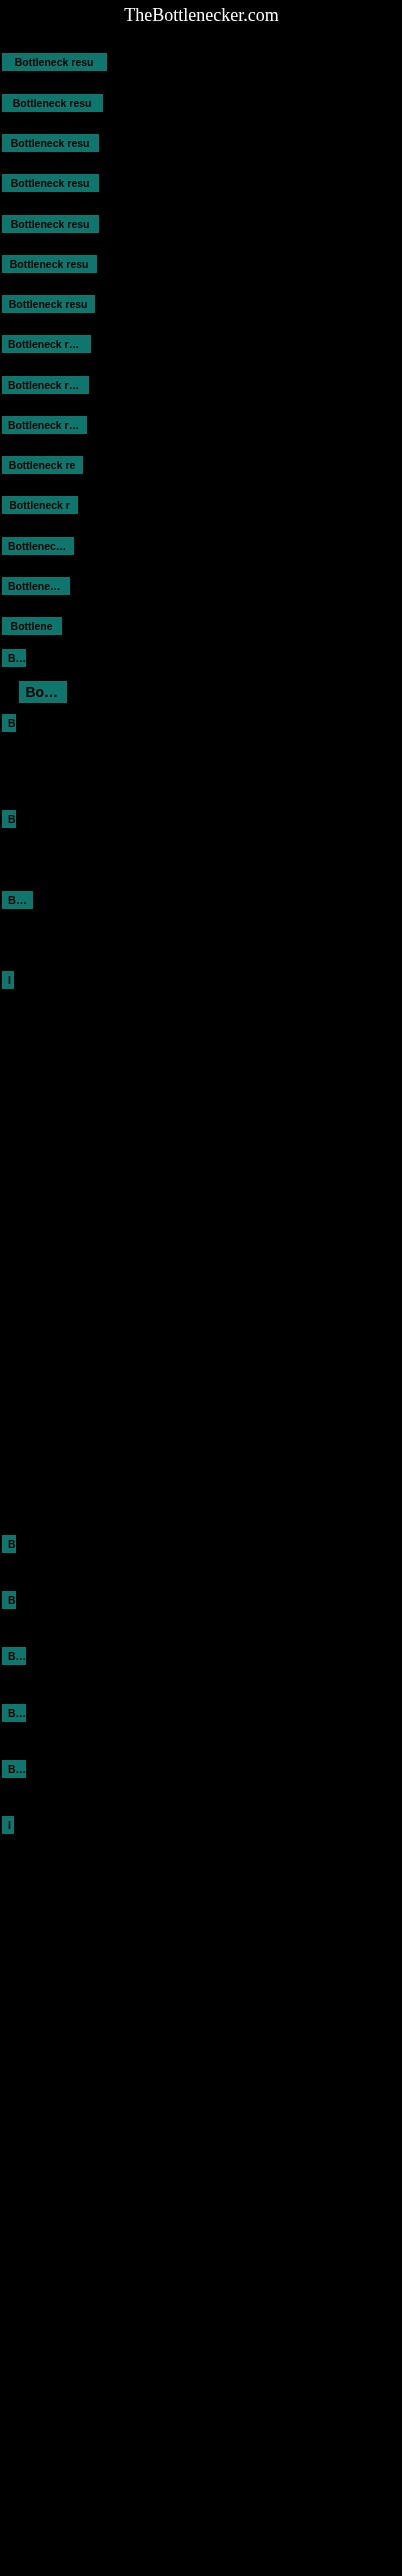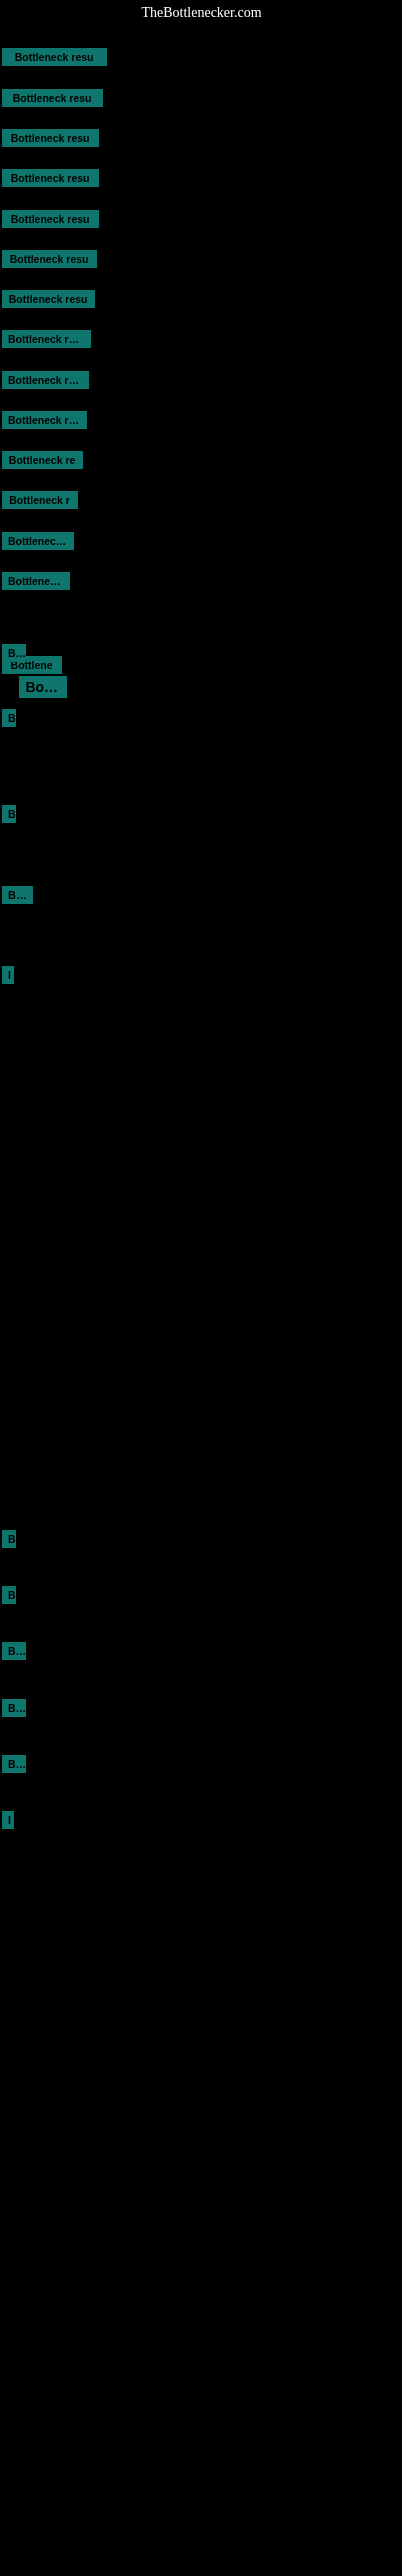--- a/index.html
+++ b/index.html
@@ -28,39 +28,39 @@
       white-space: nowrap;
       overflow: hidden;
       text-overflow: ellipsis;
     }
 
   </style>
 </head>
 <body>
 
 <div style="text-align:center; padding: 4.8px 0; background:#000;">
-  <span style="color:#fff; font-size:14px; font-family: Georgia, serif;">TheBottlenecker.com</span>
+  <span style="color:#fff; font-size:18px; font-family: Georgia, serif;">TheBottlenecker.com</span>
 </div>
 
 <div id="buttons-container" style="position:relative; width:403px; height:2576px;">
 <button class="bottleneck-btn" style="position: absolute; top: 22.5px; left: 1.6px; max-width: 105px; width: 105px; font-size: 10.5px;">Bottleneck resu</button>
     <button class="bottleneck-btn" style="position: absolute; top: 63px; left: 1.6px; max-width: 101px; width: 101px; font-size: 10.5px;">Bottleneck resu</button>
     <button class="bottleneck-btn" style="position: absolute; top: 103px; left: 1.6px; max-width: 97px; width: 97px; font-size: 10.5px;">Bottleneck resu</button>
     <button class="bottleneck-btn" style="position: absolute; top: 143px; left: 1.6px; max-width: 97px; width: 97px; font-size: 10.5px;">Bottleneck resu</button>
     <button class="bottleneck-btn" style="position: absolute; top: 184px; left: 1.6px; max-width: 97px; width: 97px; font-size: 10.5px;">Bottleneck resu</button>
     <button class="bottleneck-btn" style="position: absolute; top: 224px; left: 1.6px; max-width: 95px; width: 95px; font-size: 10.5px;">Bottleneck resu</button>
     <button class="bottleneck-btn" style="position: absolute; top: 264px; left: 1.6px; max-width: 93px; width: 93px; font-size: 10.5px;">Bottleneck resu</button>
     <button class="bottleneck-btn" style="position: absolute; top: 304px; left: 1.6px; max-width: 89px; width: 89px; font-size: 10.5px;">Bottleneck resu</button>
     <button class="bottleneck-btn" style="position: absolute; top: 345px; left: 1.6px; max-width: 87px; width: 87px; font-size: 10.5px;">Bottleneck resu</button>
     <button class="bottleneck-btn" style="position: absolute; top: 385px; left: 1.6px; max-width: 85px; width: 85px; font-size: 10.5px;">Bottleneck resu</button>
     <button class="bottleneck-btn" style="position: absolute; top: 425px; left: 1.6px; max-width: 81px; width: 103px; font-size: 10.5px;">Bottleneck re</button>
     <button class="bottleneck-btn" style="position: absolute; top: 465px; left: 1.6px; max-width: 76px; width: 76px; font-size: 10.5px;">Bottleneck r</button>
     <button class="bottleneck-btn" style="position: absolute; top: 506px; left: 1.6px; max-width: 72px; width: 72px; font-size: 10.5px;">Bottleneck r</button>
     <button class="bottleneck-btn" style="position: absolute; top: 546px; left: 1.6px; max-width: 68px; width: 68px; font-size: 10.5px;">Bottleneck r</button>
-    <button class="bottleneck-btn" style="position: absolute; top: 586px; left: 1.6px; max-width: 60px; width: 60px; font-size: 10.5px; margin-top: 44px;">Bottlene</button>
+    <button class="bottleneck-btn" style="position: absolute; top: 586px; left: 1.6px; max-width: 60px; width: 60px; font-size: 10.5px;">Bottlene</button>
     <button class="bottleneck-btn" style="position: absolute; top: 618px; left: 1.6px; max-width: 24px; width: 24px; font-size: 10.5px;">Bo</button>
     <button class="bottleneck-btn" style="position: absolute; top: 650px; left: 19px; max-width: 48px; width: 60px; font-size: 14px;">Bottle</button>
     <button class="bottleneck-btn" style="position: absolute; top: 683px; left: 1.6px; max-width: 14.5px; width: 14.5px; font-size: 10.5px;">B</button>
     <button class="bottleneck-btn" style="position: absolute; top: 779px; left: 1.6px; max-width: 14.5px; width: 14.5px; font-size: 10.5px;">B</button>
     <button class="bottleneck-btn" style="position: absolute; top: 860px; left: 1.6px; max-width: 31px; width: 31px; font-size: 11px;">Bot</button>
     <button class="bottleneck-btn" style="position: absolute; top: 940px; left: 1.6px; max-width: 9.7px; width: 9.7px; font-size: 10.5px;">I</button>
     <button class="bottleneck-btn" style="position: absolute; top: 1504px; left: 1.6px; max-width: 14.5px; width: 14.5px; font-size: 10.5px;">B</button>
     <button class="bottleneck-btn" style="position: absolute; top: 1560px; left: 1.6px; max-width: 14.5px; width: 14.5px; font-size: 10.5px;">B</button>
     <button class="bottleneck-btn" style="position: absolute; top: 1616px; left: 1.6px; max-width: 24px; width: 24px; font-size: 10.5px;">Bo</button>
     <button class="bottleneck-btn" style="position: absolute; top: 1673px; left: 1.6px; max-width: 24px; width: 24px; font-size: 10.5px;">Bo</button>

